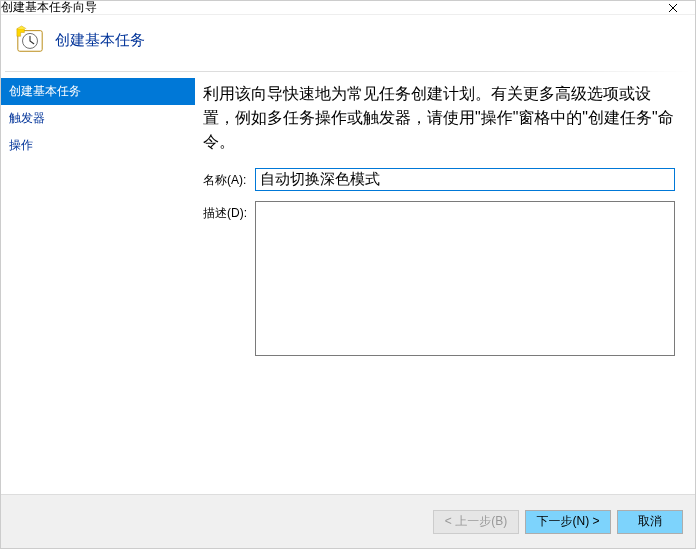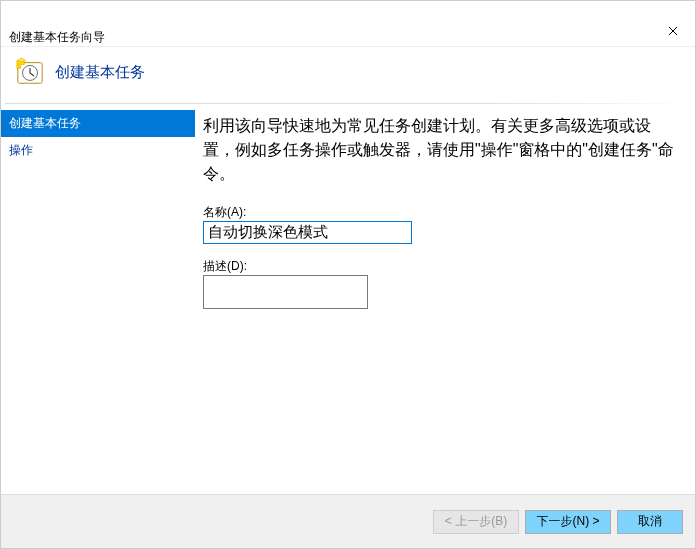--- a/index.html
+++ b/index.html
@@ -7,25 +7,24 @@
       font-family: "Microsoft YaHei", "Segoe UI", sans-serif;
       font-size: 12px;
       background: #fff;
       width: 696px;
       height: 549px;
       overflow: hidden;
       border: 1px solid #ccc;
       position: relative;
     }
     .titlebar {
-      height: 46px;
-      display: flex;
-      align-items: flex-end;
+      height: 14px;
+      display: flex;
+      align-items: center;
       justify-content: space-between;
-      padding-left: 8px;
       border-bottom: 1px solid #eee;
     }
     .titlebar-title { font-size: 12px; color: #000; }
     .close-btn {
       width: 45px;
       height: 30px;
       display: flex;
       align-items: center;
       justify-content: center;
       font-size: 14px;
@@ -78,21 +77,20 @@
     .intro {
       font-size: 16px;
       color: #000;
       line-height: 1.5;
       margin-bottom: 14px;
     }
     .field-row {
       display: flex;
       align-items: flex-start;
       margin-bottom: 10px;
-      flex-direction: column;
     }
     .field-label {
       width: 52px;
       padding-top: 4px;
       font-size: 12px;
       color: #000;
     }
     .text-input {
       flex: 1;
       height: 23px;
@@ -181,20 +179,23 @@
 </div>
 
 <div class="separator"></div>
 
 <div class="body">
   <div class="sidebar">
     <div class="sidebar-item active">
       <span>创建基本任务</span>
     </div>
     <div class="sidebar-item">
+      <span>触发器</span>
+    </div>
+    <div class="sidebar-item">
       <span>操作</span>
     </div>
   </div>
 
   <div class="main">
     <div class="intro">利用该向导快速地为常见任务创建计划。有关更多高级选项或设置，例如多任务操作或触发器，请使用"操作"窗格中的"创建任务"命令。</div>
 
     <div class="field-row">
       <div class="field-label">名称(A):</div>
       <input type="text" class="text-input" value="自动切换深色模式" style="">

